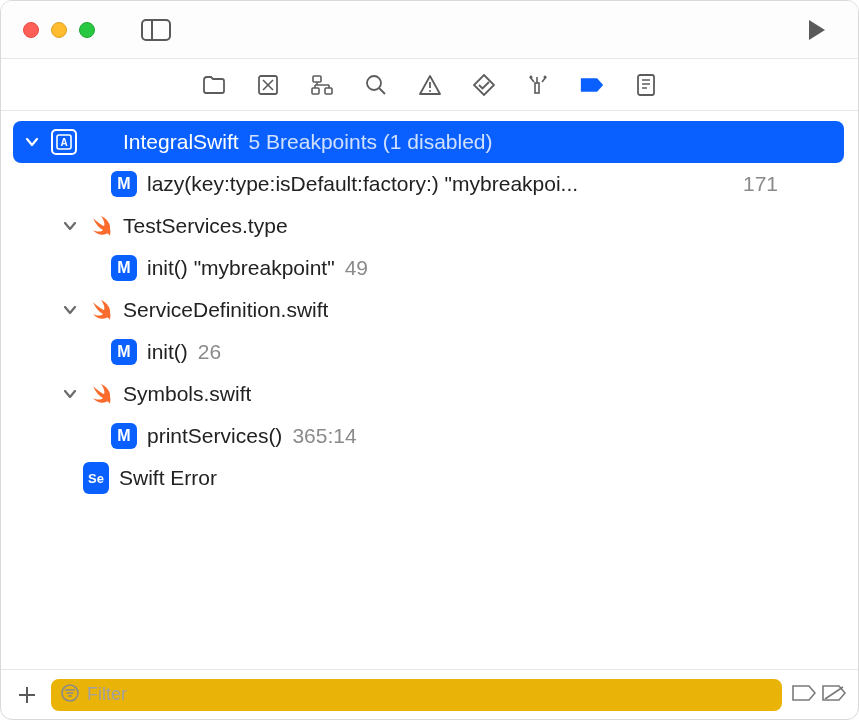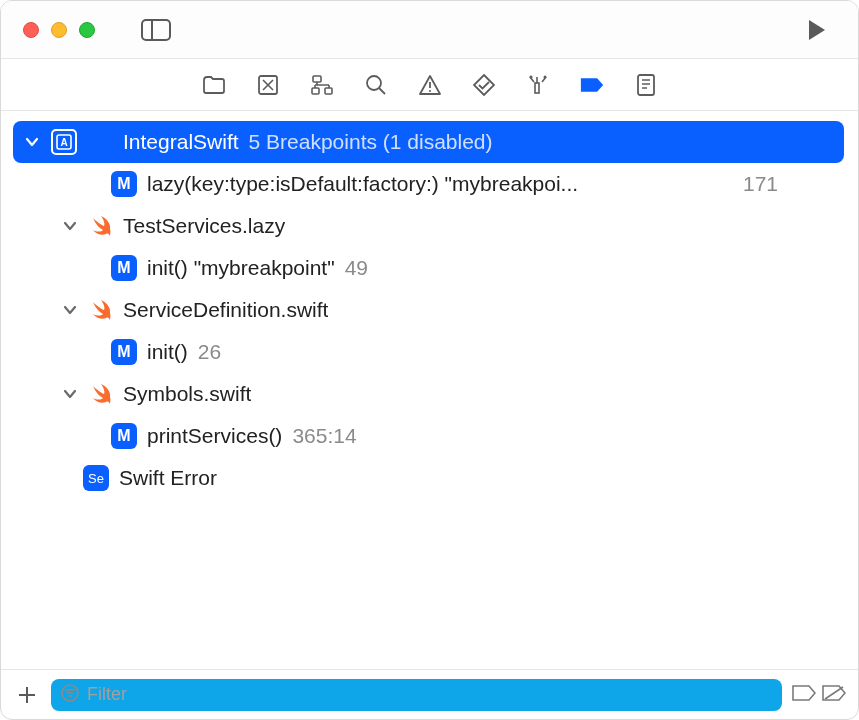--- a/index.html
+++ b/index.html
@@ -102,24 +102,24 @@
 
   .swift-icon { width: 24px; height: 24px; flex-shrink: 0; }
   .m-icon {
     width: 26px; height: 26px; border-radius: 6px;
     background: #0a60ff; color: #fff;
     display: inline-flex; align-items: center; justify-content: center;
     font-weight: 700; font-size: 16px;
     flex-shrink: 0;
   }
   .se-icon {
-    width: 26px; height: 26px; border-radius: 6px;
+    width: 26px; height: 32px; border-radius: 6px;
     background: #0a60ff; color: #fff;
     display: inline-flex; align-items: center; justify-content: center;
-    font-weight: 400; font-size: 13px;
+    font-weight: 700; font-size: 13px;
     flex-shrink: 0;
   }
 
   .label { color: #222; overflow: hidden; text-overflow: ellipsis; }
   .row.selected .label { color: #fff; margin-left: 36px; }
   .dim { color: #8a8a8a; margin-left: 0; }
   .flex1 { flex: 1; min-width: 0; overflow: hidden; text-overflow: ellipsis; }
 
   .bp-indicator {
     width: 40px; height: 22px;
@@ -143,21 +143,21 @@
     gap: 10px;
   }
   .plus-btn {
     width: 28px; height: 28px;
     display: flex; align-items: center; justify-content: center;
     color: #5a5a5a;
   }
   .filter-wrap {
     flex: 1;
     height: 32px;
-    background: #0ea5e9;
+    background: #eab308;
     border-radius: 8px;
     display: flex; align-items: center;
     padding: 0 10px;
     gap: 8px;
     color: #8a8a8a;
   }
   .filter-wrap input {
     flex: 1; border: none; background: transparent;
     outline: none; font-size: 18px; color: #333;
   }
@@ -284,21 +284,21 @@
     <span class="disclosure">
       <svg width="14" height="14" viewBox="0 0 14 14">
           <path d="M2 4 L7 10 L12 4" fill="none" stroke="currentColor" stroke-width="2.2" stroke-linecap="round" stroke-linejoin="round"></path>
         </svg>
     </span>
     <span class="swift-icon">
       <svg viewBox="0 0 24 24" width="24" height="24">
           <path fill="#fa6b2e" d="M21 15c1-5-3.5-11-9-13 3 4 4 8 3 10-3-1-8-5-11-8 2 5 6 10 10 12-2 2-6 2-10 0 3 4 9 6 13 4 2-1 3 0 4 2 0-2 1-5 0-7z"></path>
         </svg>
     </span>
-    <span class="label">TestServices.lazy</span>
+    <span class="label">TestServices.type</span>
   </div>
   <div class="row indent-2">
     <span class="m-icon">M</span>
     <span class="label">init() "mybreakpoint"</span>
     <span class="dim">49</span>
     <span class="flex1"></span>
     <span class="bp-indicator"><span class="bp-shape"></span></span>
   </div>
 
   <div class="row indent-1">

